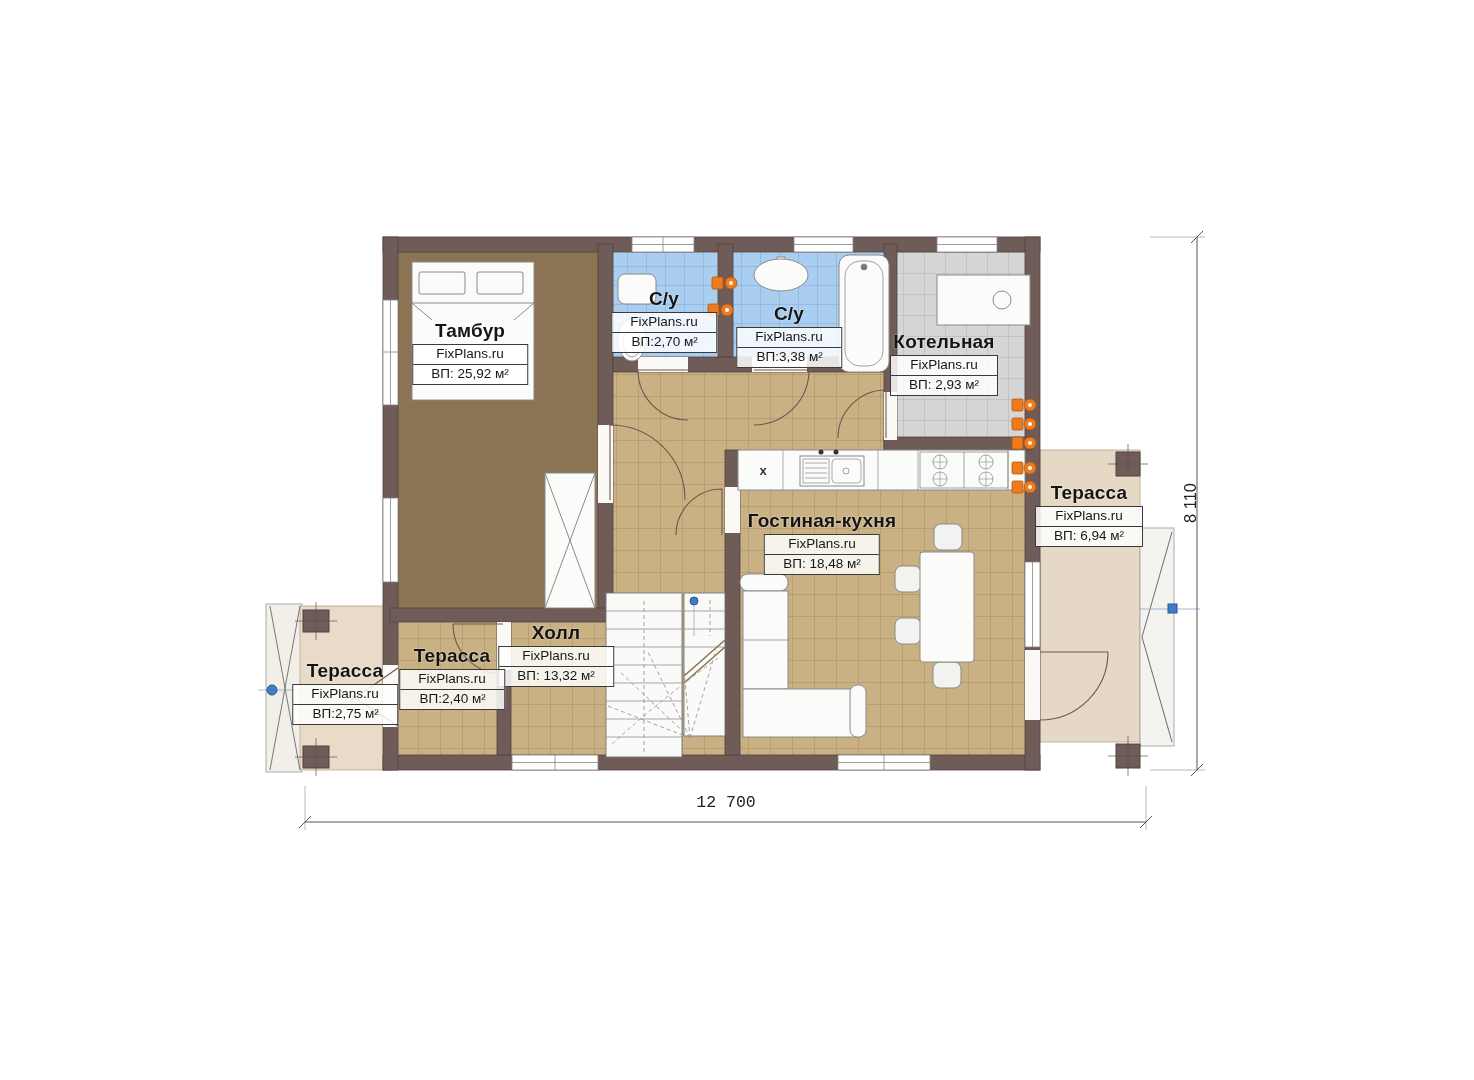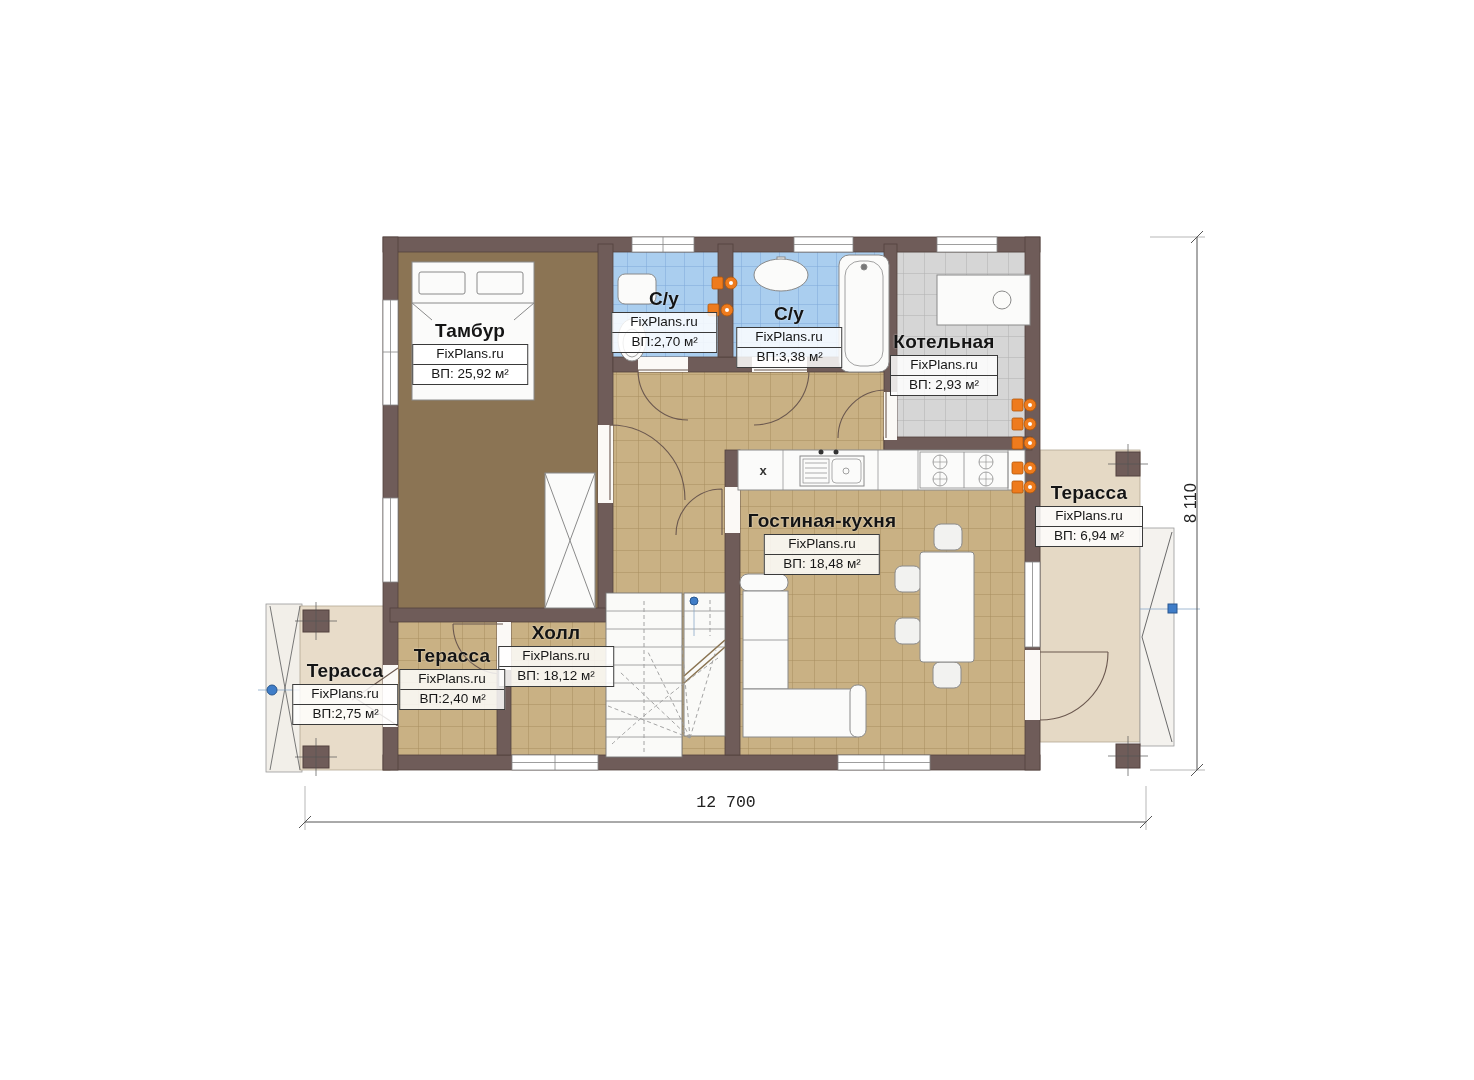--- a/index.html
+++ b/index.html
@@ -312,21 +312,21 @@
 
 <div class="room-label" style="left:822px;top:510px">
   <div class="rname">Гостиная-кухня</div>
   <div class="rbox"><div class="row">FixPlans.ru</div>
   <div class="row">ВП: 18,48 м²</div></div>
 </div>
 
 <div class="room-label" style="left:556px;top:622px">
   <div class="rname">Холл</div>
   <div class="rbox"><div class="row">FixPlans.ru</div>
-  <div class="row">ВП: 18,12 м²</div></div>
+  <div class="row">ВП: 13,32 м²</div></div>
 </div>
 
 <div class="room-label" style="left:452px;top:645px">
   <div class="rname">Терасса</div>
   <div class="rbox"><div class="row">FixPlans.ru</div>
   <div class="row">ВП:2,40 м²</div></div>
 </div>
 
 <div class="room-label" style="left:345px;top:660px">
   <div class="rname">Терасса</div>

